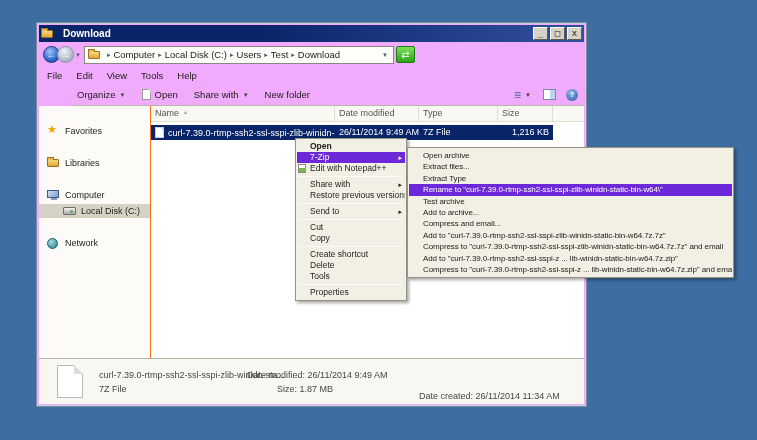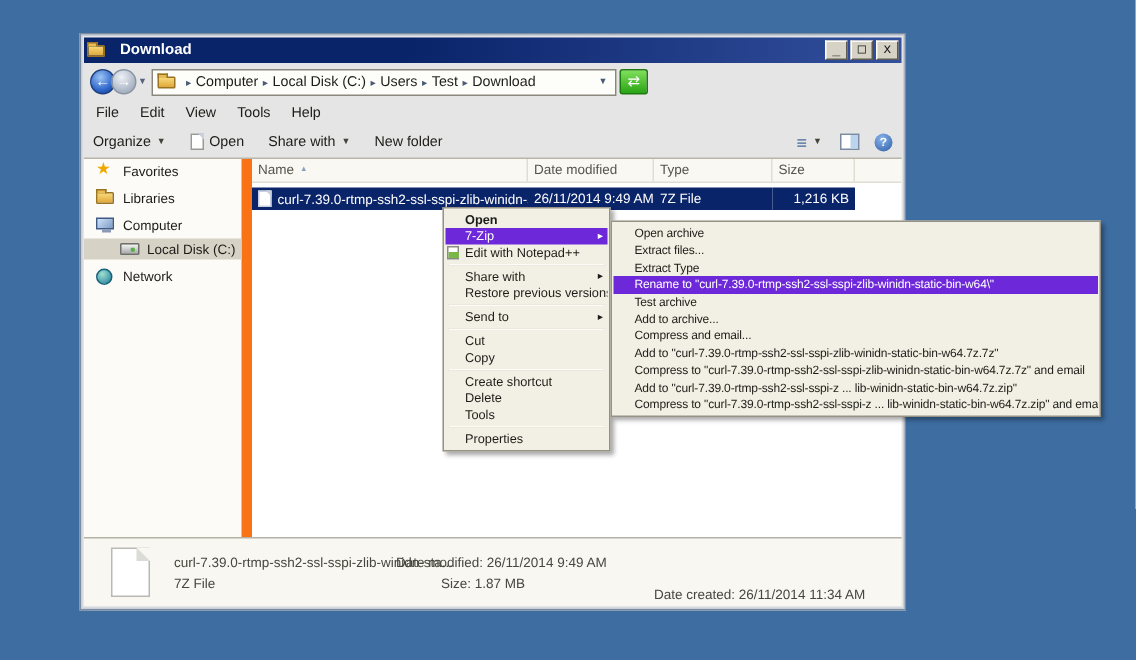--- a/index.html
+++ b/index.html
@@ -1,21 +1,21 @@
 <!DOCTYPE html>
 <html><head>
 <meta charset="utf-8">
 <style>
   * { margin:0; padding:0; box-sizing:border-box; }
   html,body { width:757px; height:440px; overflow:hidden; }
   body { background:#3d6da1; position:relative; font-family:"Liberation Sans",sans-serif; color:#1d1c18; }
 
   
-  .window { position:absolute; left:53px; top:22px; width:551px; height:385px;
-            background:#e5e5e5; border:1px solid #7d8ba0; padding:2px;
+  .window { position:absolute; left:36px; top:22px; width:551px; height:385px;
+            background:#f0abfc; border:1px solid #7d8ba0; padding:2px;
             display:flex; flex-direction:column; box-shadow:0 0 0 1px #c6cfdc inset;justify-content:flex-end; }
 
   
   .titlebar { height:17px; flex:0 0 17px; background:linear-gradient(to right,#0a246a 40%,#33509e);
               display:flex; align-items:center; padding:0 2px; }
   .title-text { color:#fff; font-weight:bold; font-size:10px; margin-left:4px; flex:1;
                 white-space:nowrap; overflow:hidden; }
   .win-btn { width:15px; height:13px; background:#d6d2c6; border:1px solid;
              border-color:#fdfdf8 #5c5a52 #5c5a52 #fdfdf8; font-size:9px; line-height:10px;
              text-align:center; margin-left:2px; color:#1a1a1a; font-family:"DejaVu Sans Mono",monospace; }
@@ -43,39 +43,39 @@
   .search-btn::before { content:""; position:absolute; left:4px; top:3px; width:6px; height:6px;
                         border:1.5px solid #14407c; border-radius:50%; }
   .search-btn::after { content:""; position:absolute; left:11px; top:10px; width:4px; height:2px;
                        background:#14407c; transform:rotate(45deg); }
 
   
   .menubar { height:17px; flex:0 0 17px; display:flex; align-items:center; padding-left:8px;
              font-size:9.5px; }
   .menubar span { margin-right:14px; }
   .toolbar { height:22px; flex:0 0 22px; display:flex; align-items:center; font-size:9.5px;
-             padding:0 6px; border-bottom:1px solid #b9b6a9; }
+             padding:0 6px; border-bottom:1px solid #b9b6a9;margin-left:32px; }
   .tb-item { display:flex; align-items:center; margin-right:16px; white-space:nowrap; }
   .tb-caret { font-size:6px; color:#44423a; margin-left:4px; }
   .tb-right { margin-left:auto; display:flex; align-items:center; }
   .views-icon { font-size:12px; color:#4a6a9a; line-height:12px; }
   .preview-icon { width:13px; height:11px; border:1px solid #7a8aa0; background:#fff; margin-left:12px; position:relative; }
   .preview-icon::before { content:""; position:absolute; right:0; top:0; width:5px; height:9px; background:#bcd4ee; }
   .help-icon { width:12px; height:12px; border-radius:50%; margin-left:10px;
                background:radial-gradient(circle at 40% 30%,#8ab4e8,#2a5ca8); color:#fff;
                font-size:8px; font-weight:bold; text-align:center; line-height:12px; }
 
   
   .main { flex:1; display:flex; background:#fff; overflow:hidden; }
-  .sidebar { width:112px; flex:0 0 112px; background:#fcfbf7; border-right:7px solid #f97316;
-             font-size:9px; padding-top:1px; }
+  .sidebar { width:112px; flex:0 0 112px; background:#fcfbf7; border-right:1px solid #f97316;
+             font-size:9px; padding-top:18px; }
   .side-item { display:flex; align-items:center; height:14px; padding-left:8px; margin-bottom:2px; white-space:nowrap; }
   .side-item.indent { padding-left:24px; }
   .side-item.selected { background:#d6d2c6; }
-  .side-item.gap { margin-top:4px; }
+  .side-item.gap { margin-top:18px; }
   .icon-box { width:14px; height:12px; flex:0 0 14px; position:relative; margin-right:4px; }
 
   .star-icon::before { content:"★"; color:#f0a800; font-size:11px; position:absolute; top:-2px; }
   .folder-icon { position:absolute; top:2px; width:12px; height:8px;
                  background:linear-gradient(#f7d878,#e0a83c); border:1px solid #9a7322; border-radius:1px; }
   .folder-icon::before { content:""; position:absolute; left:-1px; top:-3px; width:5px; height:2px;
                          background:#e8bc54; border:1px solid #9a7322; border-bottom:none; }
   .computer-icon { position:absolute; top:1px; width:12px; height:8px; border:1px solid #3f5a86;
                    background:linear-gradient(135deg,#cfe2f8,#7e9cc8); }
   .computer-icon::after { content:""; position:absolute; left:3px; bottom:-3px; width:6px; height:2px; background:#8a9ab4; }

